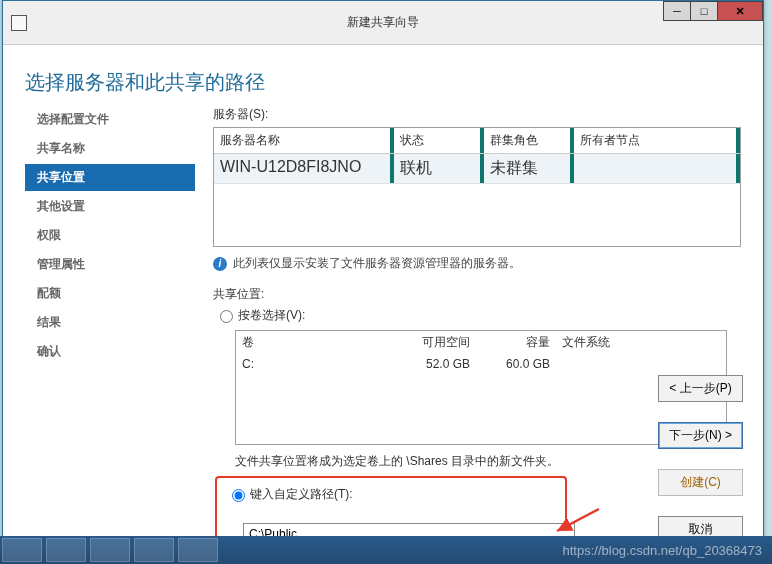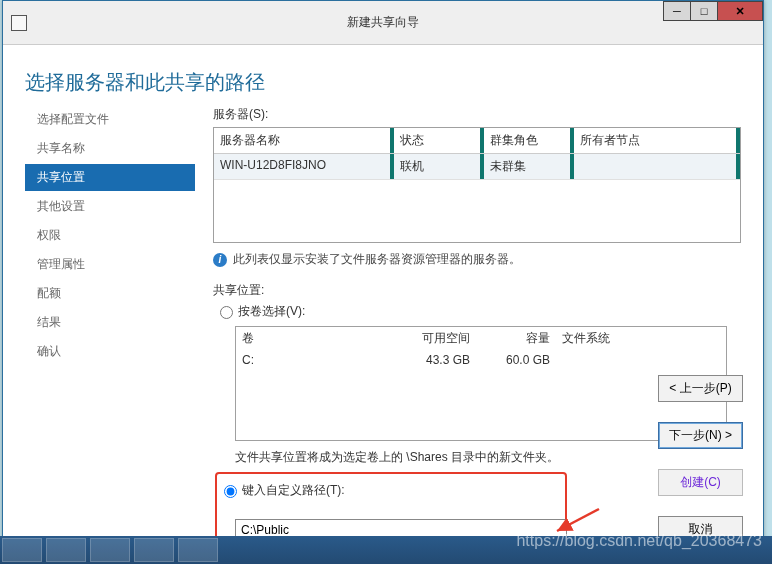--- a/index.html
+++ b/index.html
@@ -9,56 +9,56 @@
   .titlebar .sysicon { width: 16px; height: 16px; margin-left: 8px; border: 1px solid #555; background: #f8f8f8; }
   .titlebar .title { position: absolute; left: 50%; transform: translateX(-50%); font-size: 12px; color: #333; }
   .winbtns { position: absolute; right: 0; top: 0; display: flex; }
   .winbtn { width: 28px; height: 20px; border: 1px solid #444; display: flex; align-items: center; justify-content: center; font-size: 11px; background: #ccc; margin-left: -1px; }
   .winbtn.min { background: #d7d7d7; }
   .winbtn.max { background: #d7d7d7; }
   .winbtn.close { background: #c75050; color: #000; font-weight: bold; width: 46px; }
   .headerTitle { font-size: 20px; color: #1f6b99; padding: 24px 22px 10px 22px; }
   .body { display: flex; padding: 0 22px; }
   .nav { width: 170px; }
-  .navitem { font-size: 12px; color: #666; padding: 5px 12px; margin-bottom: 2px; }
+  .navitem { font-size: 12px; color: #666; padding: 5px 12px; margin-bottom: 2px; font-weight: bold; }
   .navitem.active { background: #196cb0; color: #fff; }
   .content { flex: 1; padding-left: 18px; font-size: 12px; color: #333; }
   .label { margin-bottom: 4px; }
   .servertable { border: 1px solid #a0a0a0; background: #fff; }
-  .servertable .head, .servertable .row { display: flex; font-size: 12px; }
+  .servertable .head, .servertable .row { display: flex; font-size: 16px; }
   .servertable .head div, .servertable .row div { padding: 4px 6px; border-right: 4px solid #0f766e; }
   .servertable .head { background: #fff; border-bottom: 1px solid #ccc; font-size: 12px; }
   .servertable .row { background: #eef3f7; border-bottom: 1px solid #e0e0e0; }
   .servertable .spacer { height: 62px; }
   .col1 { width: 180px; }
   .col2 { width: 90px; }
   .col3 { width: 90px; }
   .col4 { flex: 1; }
   .info { display: flex; align-items: center; margin: 8px 0 14px 0; font-size: 12px; color: #444; }
   .info .icn { width: 14px; height: 14px; border-radius: 50%; background: #2b7cc7; color: #fff; font-size: 10px; display: flex; justify-content: center; align-items: center; margin-right: 6px; font-style: italic; font-weight: bold; }
   .radioRow { display: flex; align-items: flex-start; margin: 4px 0 6px 2px; }
   .radioRow input { margin-right: 5px; }
   .voltable { border: 1px solid #a0a0a0; margin-left: 22px; width: 492px; }
   .voltable .head, .voltable .r { display: flex; font-size: 12px; }
   .voltable .head div { padding: 3px 6px; font-size: 12px; }
   .voltable .r div { padding: 3px 6px; }
   .vc1 { width: 160px; } .vc2 { width: 80px; text-align: right; } .vc3 { width: 80px; text-align: right; } .vc4 { flex: 1; }
   .voltable .spacer { height: 70px; }
   .note { margin: 8px 0 6px 22px; font-size: 12px; }
-  .customBox { border: 2px solid #e53a2a; border-radius: 4px; padding: 4px 6px 8px 0; width: 352px; margin-left: 2px; display: inline-block; vertical-align: top; }
+  .customBox { border: 2px solid #e53a2a; border-radius: 4px; padding: 4px 6px 8px 8px; width: 352px; margin-left: 2px; display: inline-block; vertical-align: top; }
   .pathinput { width: 332px; border: 1px solid #888; padding: 3px 5px; font-size: 12px; margin-left: 18px; margin-top: 14px; }
   .browseBtn { display: inline-block; vertical-align: bottom; margin-left: 116px; border: 1px solid #888; padding: 3px 10px; font-size: 12px; background: #f2f2f2; position: relative; top: -6px; }
   .btnbar { position: absolute; bottom: 12px; right: 20px; display: flex; gap: 20px; flex-direction: column; }
   .btn { border: 1px solid #888; background: #f2f2f2; font-size: 12px; padding: 4px 10px; min-width: 76px; text-align: center; }
-  .btn.disabled { color: #6d28d9; border-color: #bbb; }
+  .btn.disabled { color: #a16207; border-color: #bbb; }
   .btn.default { border: 1px solid #3a6ea5; box-shadow: 0 0 0 1px #6fa8dc inset; }
   .arrow { position: absolute; }
   .taskbar { position: absolute; left: 0; bottom: 0; height: 28px; width: 772px; background: linear-gradient(#2a5a8a,#234a72); display: flex; align-items: center; }
   .taskbar .tb { width: 40px; height: 24px; margin: 2px; background: rgba(255,255,255,.15); border: 1px solid rgba(255,255,255,.2); }
-  .watermark { position: absolute; right: 10px; bottom: 14px; font-size: 16px; color: rgba(255,255,255,.55); pointer-events: none; }
+  .watermark { position: absolute; right: 10px; bottom: 6px; font-size: 13px; color: rgba(255,255,255,.55); pointer-events: none; }
 </style>
 </head>
 <body>
 
 <div class="window">
   <div class="titlebar">
     <div class="sysicon"></div>
     <div class="title">新建共享向导</div>
     <div class="winbtns">
       <div class="winbtn min">─</div>
@@ -114,21 +114,21 @@
 
       <div class="voltable">
         <div class="head">
           <div class="vc1">卷</div>
           <div class="vc2">可用空间</div>
           <div class="vc3">容量</div>
           <div class="vc4">文件系统</div>
         </div>
         <div class="r">
           <div class="vc1">C:</div>
-          <div class="vc2">43.3 GB</div>
+          <div class="vc2">52.0 GB</div>
           <div class="vc3">60.0 GB</div>
         </div>
         <div class="spacer"></div>
       </div>
 
       <div class="note">文件共享位置将成为选定卷上的 \Shares 目录中的新文件夹。</div>
 
       <div>
         <div class="customBox">
           <div class="radioRow">

